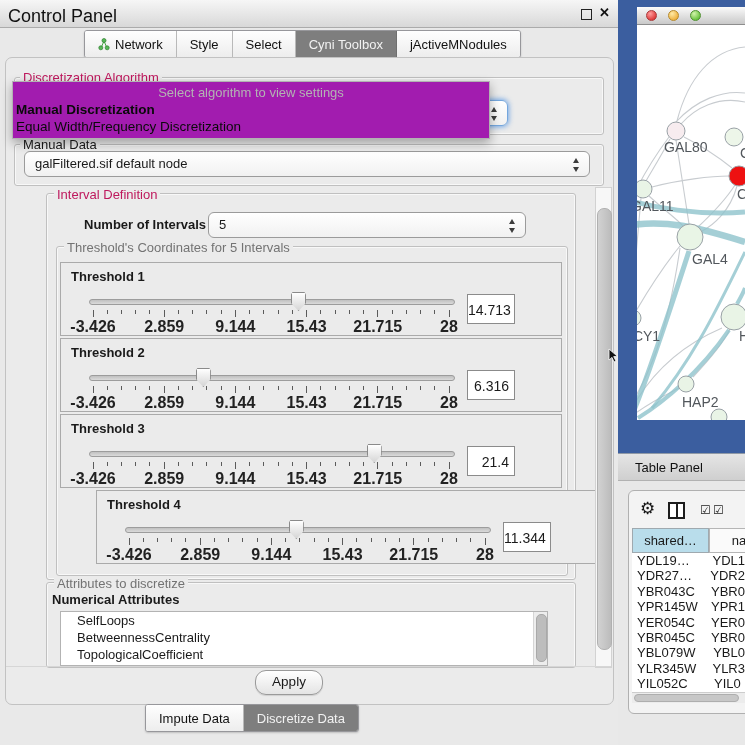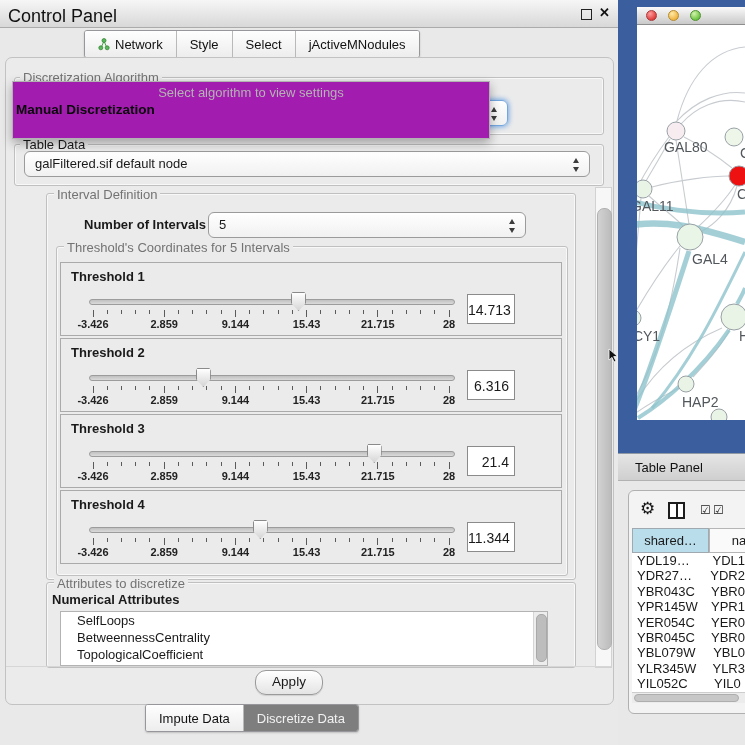--- a/index.html
+++ b/index.html
@@ -14,37 +14,37 @@
   .close-btn{left:599px;top:5px;font-size:13px;font-weight:bold;color:#111;cursor:default}
   .tabbar{display:flex;height:26px;border:1px solid #97979b;border-radius:3px;overflow:hidden;width:max-content;box-shadow:0 1px 2px rgba(0,0,0,.18);background:#fff}
   .tab{padding:0 13px;line-height:25px;font-size:13px;background:linear-gradient(#fefefe,#ededed);color:#111;border-right:1px solid #b9b9b9;display:flex;align-items:center;gap:5px;white-space:nowrap}
   .tab:last-child{border-right:none}
   .tab.selected{background:#7e7e7e;color:#f2f2f2;border-right-color:#6f6f6f}
   #topTabs{left:84px;top:30px}
   #bottomTabs{left:145px;top:704px}
   .content-panel{left:5px;top:57px;width:607px;height:646px;background:#ebebeb;border:1px solid #c2c2c2;border-radius:7px}
   .grp{border:1px solid #c0c0c0;border-radius:3px;box-shadow:inset 0 0 0 1px rgba(255,255,255,.65)}
   .grp-label{font-size:13px;background:#ebebeb;padding:0 3px;white-space:nowrap}
-  .green{color:#737373}.blue{color:#737373}
+  .green{color:#be185d}.blue{color:#737373}
   .combo{background:linear-gradient(#ffffff,#f1f1f1);border:1px solid #9b9b9b;border-radius:6px;font-size:13px;line-height:24px;padding-left:10px;box-sizing:border-box}
   .combo.focusring{border:1px solid #75a7dd;box-shadow:0 0 5px 1px rgba(96,156,228,.85)}
   .spin{position:absolute;right:9px;top:6px;width:8px;height:14px}
   .spin:before{content:"";position:absolute;left:1px;top:0;border-left:3.5px solid transparent;border-right:3.5px solid transparent;border-bottom:5px solid #3c3c3c}
   .spin:after{content:"";position:absolute;left:1px;bottom:0;border-left:3.5px solid transparent;border-right:3.5px solid transparent;border-top:5px solid #3c3c3c}
   .popup{left:12px;top:81px;width:476px;height:56px;background:#a21caf;border:1px solid #b2b2b2;box-shadow:0 4px 10px rgba(0,0,0,.32);z-index:6}
   .popup-ph{position:absolute;left:0;top:3px;width:100%;text-align:center;font-size:13px;color:#b3b3b3}
   .popup-item{position:absolute;left:3px;font-size:13.5px;color:#0a0a0a;white-space:nowrap}
   .bold{font-weight:bold}
   
   .thr-row{position:absolute;left:0;width:502px;height:74px;border:1px solid #aaaaaa;background:#ebebeb;box-sizing:border-box}
   .t-label{position:absolute;left:10px;top:6px;font-size:13px;font-weight:bold}
   .t-track{position:absolute;left:28px;top:36px;width:364px;height:4px;border-radius:3px;background:linear-gradient(#c0c0c0,#dadada);border:1px solid #9c9c9c}
   .t-thumb{position:absolute;top:29px;width:15px;height:19px;background:linear-gradient(#ffffff,#d6d6d6);border:1px solid #8a8a8a;clip-path:polygon(10% 0,90% 0,100% 14%,100% 58%,50% 100%,0 58%,0 14%);box-sizing:border-box}
   .tk{position:absolute;width:1px;background:#5a5a5a;top:47px}
-  .tkl{position:absolute;top:55px;width:60px;text-align:center;font-size:11px;font-weight:bold;color:#222}
+  .tkl{position:absolute;top:55px;width:60px;text-align:center;font-size:16px;font-weight:bold;color:#222}
   .t-value{position:absolute;left:406px;top:31px;width:48px;height:30px;background:#fff;border:1px solid #8b8b8b;font-size:14px;text-align:right;padding-right:5px;line-height:30px;box-sizing:border-box}
   
   .attr-list{left:60px;top:611px;width:486px;height:53px;background:#fff;border:1px solid #b3b3b3;overflow:hidden}
   .attr-item{font-size:13px;line-height:17px;padding-left:16px;white-space:nowrap}
   .list-scroll{position:absolute;right:0;top:0;width:13px;height:100%;background:#ededed;border-left:1px solid #d5d5d5}
   .list-thumb{position:absolute;left:1.5px;top:2px;width:9px;height:46px;border-radius:5px;background:#bdbdbd;border:1px solid #a9a9a9}
   .btn{background:linear-gradient(#ffffff,#e4e4e4);border:1px solid #9a9a9a;border-radius:11px;font-size:13.5px;text-align:center;line-height:21px;box-shadow:0 1px 1px rgba(0,0,0,.12)}
   .v-scrollbar{left:595px;top:187px;width:17px;height:481px;background:#f7f7f7;border:1px solid #d2d2d2;box-sizing:border-box}
   .v-thumb{left:597px;top:208px;width:13px;height:440px;border-radius:7px;background:linear-gradient(90deg,#d2d2d2,#bcbcbc);border:1px solid #b0b0b0}
   .sep-line{left:6px;top:666px;width:605px;border-top:1px solid #d6d6d6}
@@ -93,40 +93,44 @@
           <circle cx="9.2" cy="10.8" r="2" fill="#57b957" stroke="#2f7d2f" stroke-width=".7"></circle>
         </svg>
         <span>Network</span>
       </div>
       <div class="tab">
         <span>Style</span>
       </div>
       <div class="tab">
         <span>Select</span>
       </div>
+      <div class="tab selected">
+        <span>Cyni Toolbox</span>
+      </div>
       <div class="tab">
         <span>jActiveMNodules</span>
       </div>
     </div>
 
   <div class="abs content-panel"></div>
 
   <div class="abs grp" style="left:14px;top:77px;width:588px;height:56px"></div>
   <div class="abs grp-label green" style="left:20px;top:70px">Discretization Algorithm</div>
   <div class="abs combo focusring" style="left:24px;top:100px;width:484px;height:26px">
     <span class="spin"></span>
   </div>
 
   <div class="abs popup">
     <div class="popup-ph">Select algorithm to view settings</div>
     <div class="popup-item bold" style="top:20px">Manual Discretization</div>
+    <div class="popup-item" style="top:37px">Equal Width/Frequency Discretization</div>
   </div>
 
   <div class="abs grp" style="left:14px;top:144px;width:588px;height:40px"></div>
-  <div class="abs grp-label" style="left:20px;top:137px">Table Data</div>
+  <div class="abs grp-label" style="left:20px;top:137px">Manual Data</div>
   <div class="abs combo" style="left:24px;top:151px;width:566px;height:26px">
     <span>galFiltered.sif default node</span>
     <span class="spin"></span>
   </div>
 
   <div class="abs grp" style="left:46px;top:193px;width:528px;height:385px"></div>
   <div class="abs grp-label green" style="left:54px;top:187px">Interval Definition</div>
   <div class="abs" style="left:84px;top:217px;font-size:13px;font-weight:bold">Number of Intervals</div>
   <div class="abs combo" style="left:208px;top:212px;width:318px;height:26px">
     <span>5</span>
@@ -243,21 +247,21 @@
         <div class="tk" style="left: 387.5px; height: 7px;"></div>
         <div class="tkl" style="left: 2px;">-3.426</div>
         <div class="tkl" style="left: 73.2px;">2.859</div>
         <div class="tkl" style="left: 144.4px;">9.144</div>
         <div class="tkl" style="left: 215.6px;">15.43</div>
         <div class="tkl" style="left: 286.8px;">21.715</div>
         <div class="tkl" style="left: 358px;">28</div>
         <div class="t-thumb" style="left: 305.734px;"></div>
         <div class="t-value">21.4</div>
       </div>
-      <div class="thr-row" style="top: 228px;">
+      <div class="thr-row" style="top: 228px; margin-left: 36px;">
         <div class="t-label">Threshold 4</div>
         <div class="t-track"></div>
         <div class="tk" style="left: 31.5px; height: 7px;"></div>
         <div class="tk" style="left: 45.74px; height: 4px;"></div>
         <div class="tk" style="left: 59.98px; height: 4px;"></div>
         <div class="tk" style="left: 74.22px; height: 4px;"></div>
         <div class="tk" style="left: 88.46px; height: 4px;"></div>
         <div class="tk" style="left: 102.7px; height: 7px;"></div>
         <div class="tk" style="left: 116.94px; height: 4px;"></div>
         <div class="tk" style="left: 131.18px; height: 4px;"></div>

